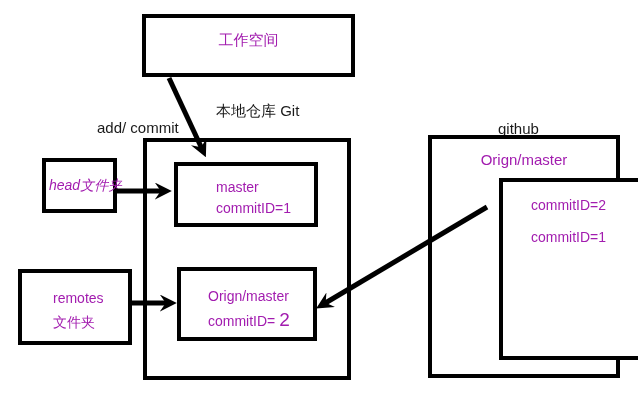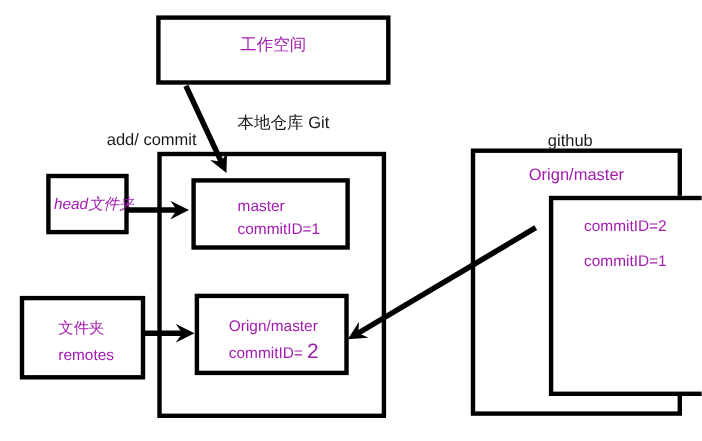--- a/index.html
+++ b/index.html
@@ -99,22 +99,22 @@
   <div class="box" id="local-origin-box">
     <div class="boxtext line">Orign/master</div>
     <div class="boxtext line"><span>commitID= </span><span id="local-origin-commit-value">2</span></div>
   </div>
 
   <div class="box" id="head-folder-box">
     <span class="boxtext">head文件夹</span>
   </div>
 
   <div class="box" id="remotes-folder-box">
+    <div class="boxtext line">remotes</div>
     <div class="boxtext line">文件夹</div>
-    <div class="boxtext line">remotes</div>
   </div>
 
   <div class="box" id="github-box"></div>
   <div class="boxtext" id="github-title">Orign/master</div>
 
   <div class="box" id="github-inner-box">
     <span class="boxtext line">commitID=2</span>
     <span class="boxtext line">commitID=1</span>
   </div>
 

